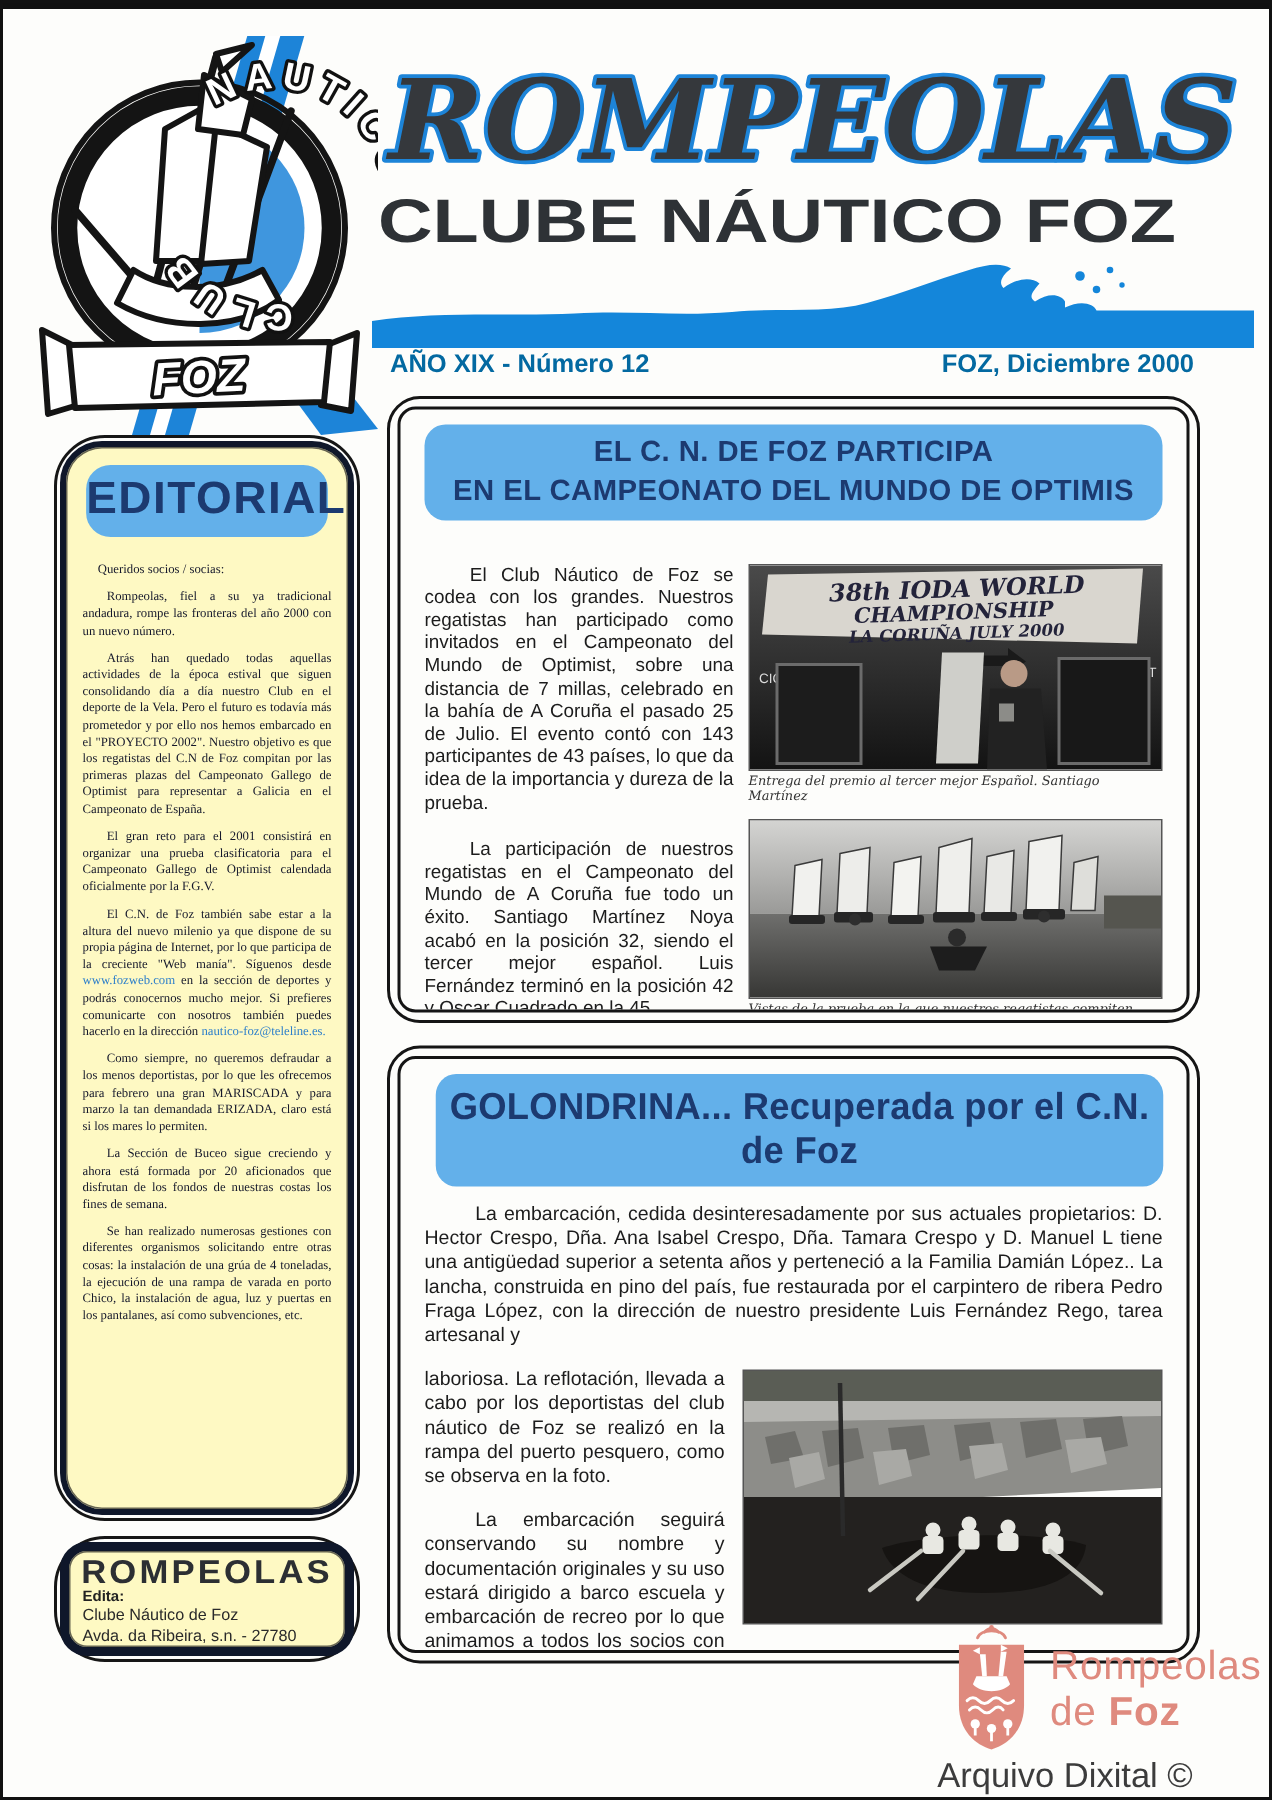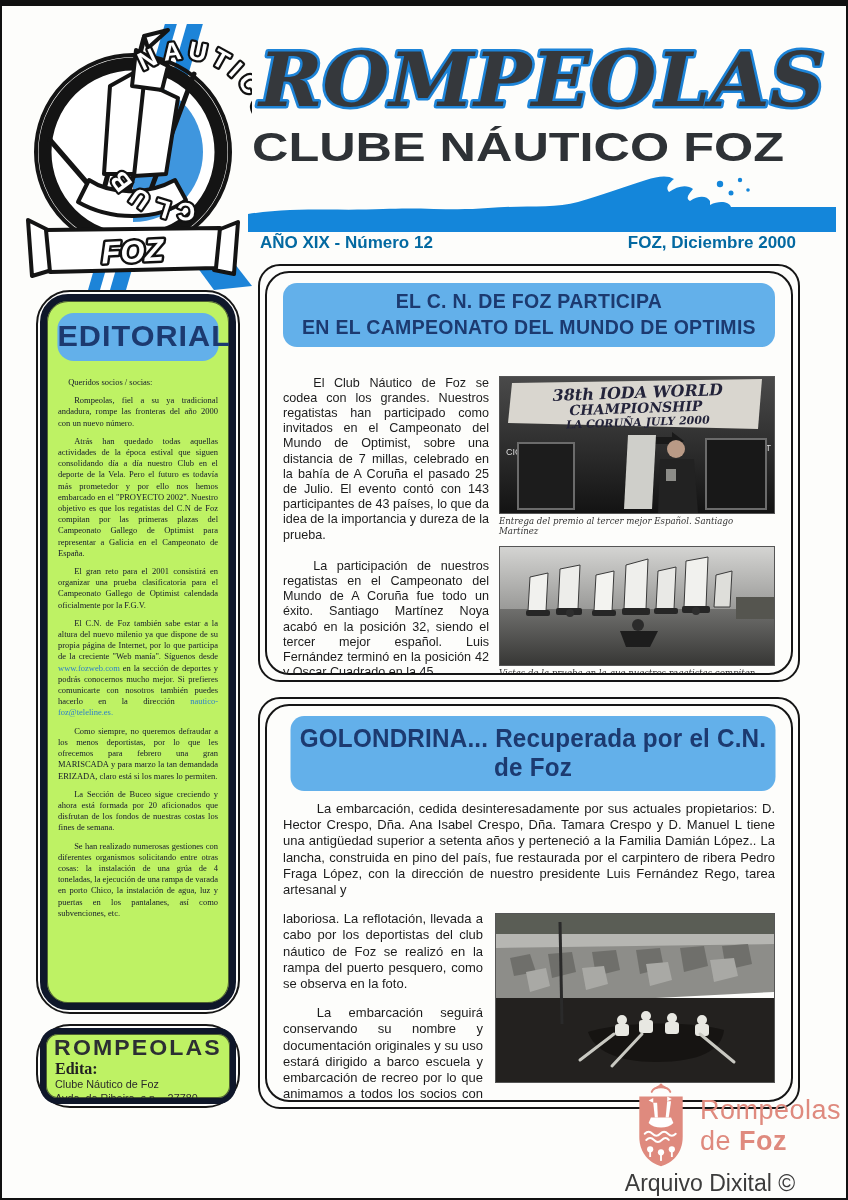--- a/index.html
+++ b/index.html
@@ -8,52 +8,52 @@
   .scan-strip{position:absolute;top:0;left:0;width:100%;height:4px;background:#101010;}
 
   
   .logo{position:absolute;left:14px;top:22px;width:236px;height:266px;}
   .masthead{position:absolute;left:246px;top:28px;width:588px;}
   .masthead svg{display:block;}
   .issue-row{position:absolute;left:258px;top:231px;width:536px;display:flex;justify-content:space-between;font-weight:bold;font-size:17px;color:#0369a1;}
 
   
   .artbox{position:absolute;border:2px solid #151515;border-radius:22px;background:#fdfdfb;}
-  .artbox .inner{position:absolute;inset:5px;border:2px solid #151515;border-radius:24px;padding:8px 16px 22px 16px;box-sizing:border-box;overflow:hidden;}
+  .artbox .inner{position:absolute;inset:5px;border:2px solid #151515;border-radius:12px;padding:8px 16px 22px 16px;box-sizing:border-box;overflow:hidden;}
   .band{background:#63b0ea;border-radius:14px;color:#1c3a70;font-weight:bold;text-align:center;margin:2px auto 10px auto;}
   .band.a1{width:492px;font-size:19.5px;line-height:1.35;padding:5px 0 6px 0;letter-spacing:.3px;}
   .band.a2{width:500px;font-size:25px;padding:8px 0 9px 0;transform:scaleX(.97);letter-spacing:.2px;}
 
   .a1cols{display:flex;gap:10px;margin-top:29px;}
   .a1text{width:212px;}
   .a1text p{margin:0 0 16px 0;font-size:12.6px;line-height:15.2px;text-align:justify;text-indent:2.4em;color:#1c1c1c;}
   .a1photos{width:276px;}
   figure{margin:0 0 10px 0;}
   figcaption{font-family:"DejaVu Serif",serif;font-style:italic;font-size:8.6px;color:#333;margin-top:2px;}
   .photo-frame{display:block;border:1px solid #555;}
 
   .a2body p{margin:0 0 13px 0;font-size:13px;line-height:16.2px;text-align:justify;text-indent:2.6em;color:#1c1c1c;}
   .a2body p.noindent{text-indent:0;}
   .fig-right{float:right;width:280px;margin:2px 0 4px 12px;}
 
   
   .bluebox{position:absolute;border:2px solid #161616;border-radius:34px;padding:2px;background:#fdfdfb;box-sizing:border-box;}
-  .bluebox .blue{border:7px solid #0f172a;border-radius:28px;height:100%;box-sizing:border-box;background:#bef264;box-shadow:inset 0 0 0 1px rgba(20,20,20,.65);overflow:hidden;}
+  .bluebox .blue{border:4px solid #0f172a;border-radius:28px;height:100%;box-sizing:border-box;background:#fef9c3;box-shadow:inset 0 0 0 1px rgba(20,20,20,.65);overflow:hidden;}
   .sidebar{left:34px;top:288px;width:204px;height:724px;}
   .sidebar .content{padding:10px 11px 6px 11px;}
   .band.ed{width:158px;font-size:30px;padding:6px 0 8px 0;letter-spacing:1px;border-radius:16px;margin:2px auto 16px auto;transform:scaleX(1.02);}
   .ed-p{font-family:"Liberation Serif",serif;font-size:8.5px;line-height:11.2px;text-align:justify;text-indent:1.9em;color:#15182b;margin:0 0 7px 0;}
   .ed-p .link{color:#2d7fca;text-decoration:none;}
 
   
   .edita{left:34px;top:1022px;width:204px;height:84px;}
   .edita .blue{border-width:6px;border-radius:18px;}
   .edita .content{padding:2px 9px;}
   .edita-title{font-weight:bold;font-size:22px;letter-spacing:2px;color:#2c2f33;text-align:center;line-height:1.05;transform:scaleX(1.05);}
-  .edita-label{font-weight:bold;font-size:16px;color:#222;line-height:1.2;font-family:Liberation Serif, serif;}
+  .edita-label{font-weight:bold;font-size:10px;color:#222;line-height:1.2;}
   .edita-line{font-size:10.8px;color:#2a2a2a;line-height:1.25;}
 
   
   .concello{position:absolute;left:628px;top:1080px;display:flex;align-items:center;gap:8px;}
   .concello-text{color:#df8a7e;font-size:27px;line-height:1.15;letter-spacing:.5px;}
   .concello-text b{font-weight:bold;}
   .arquivo{position:absolute;left:588px;top:1168px;width:240px;text-align:center;font-size:23px;color:#3c3c3c;}
 
   
   .mast-title{font-family:"DejaVu Serif",serif;font-weight:bold;font-style:italic;fill:#35383c;stroke:#1d84d8;stroke-width:5px;paint-order:stroke;stroke-linejoin:round;}

